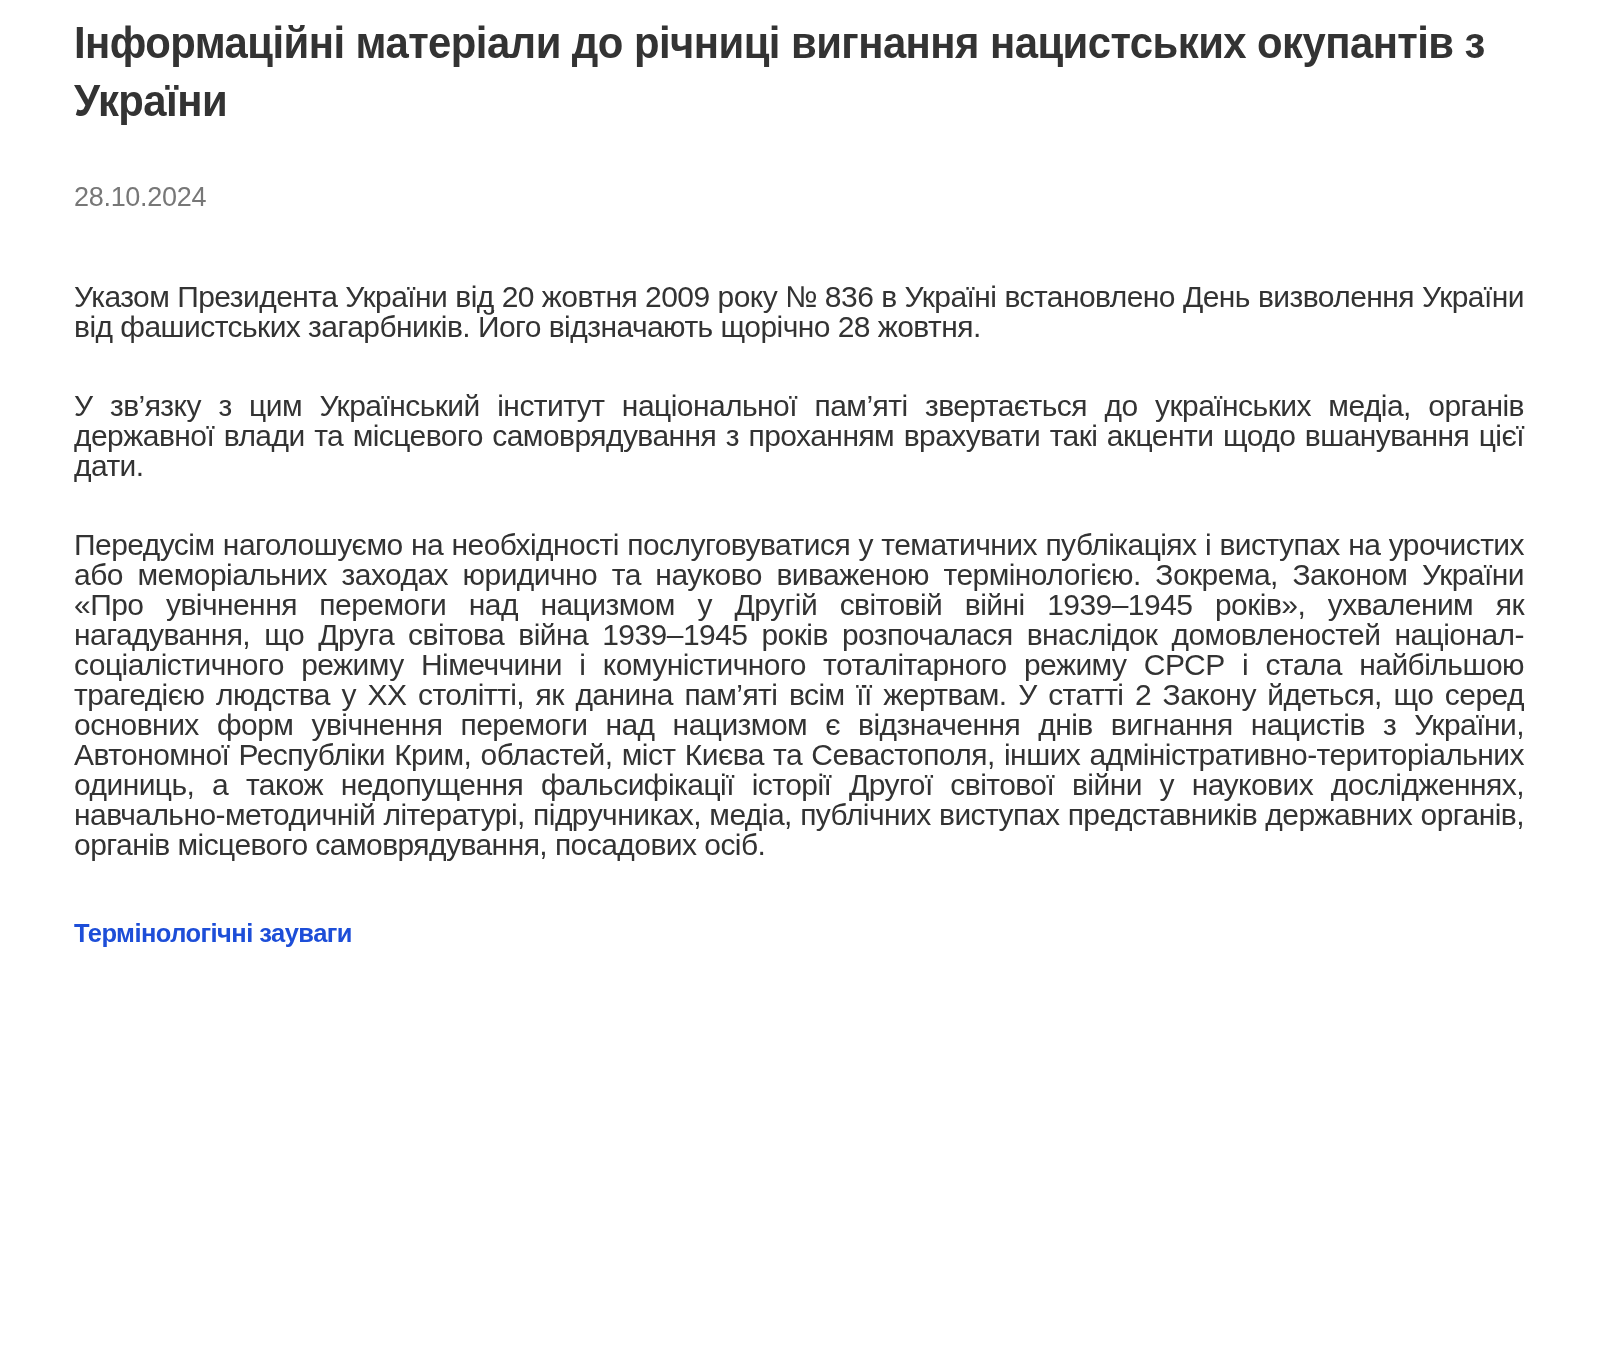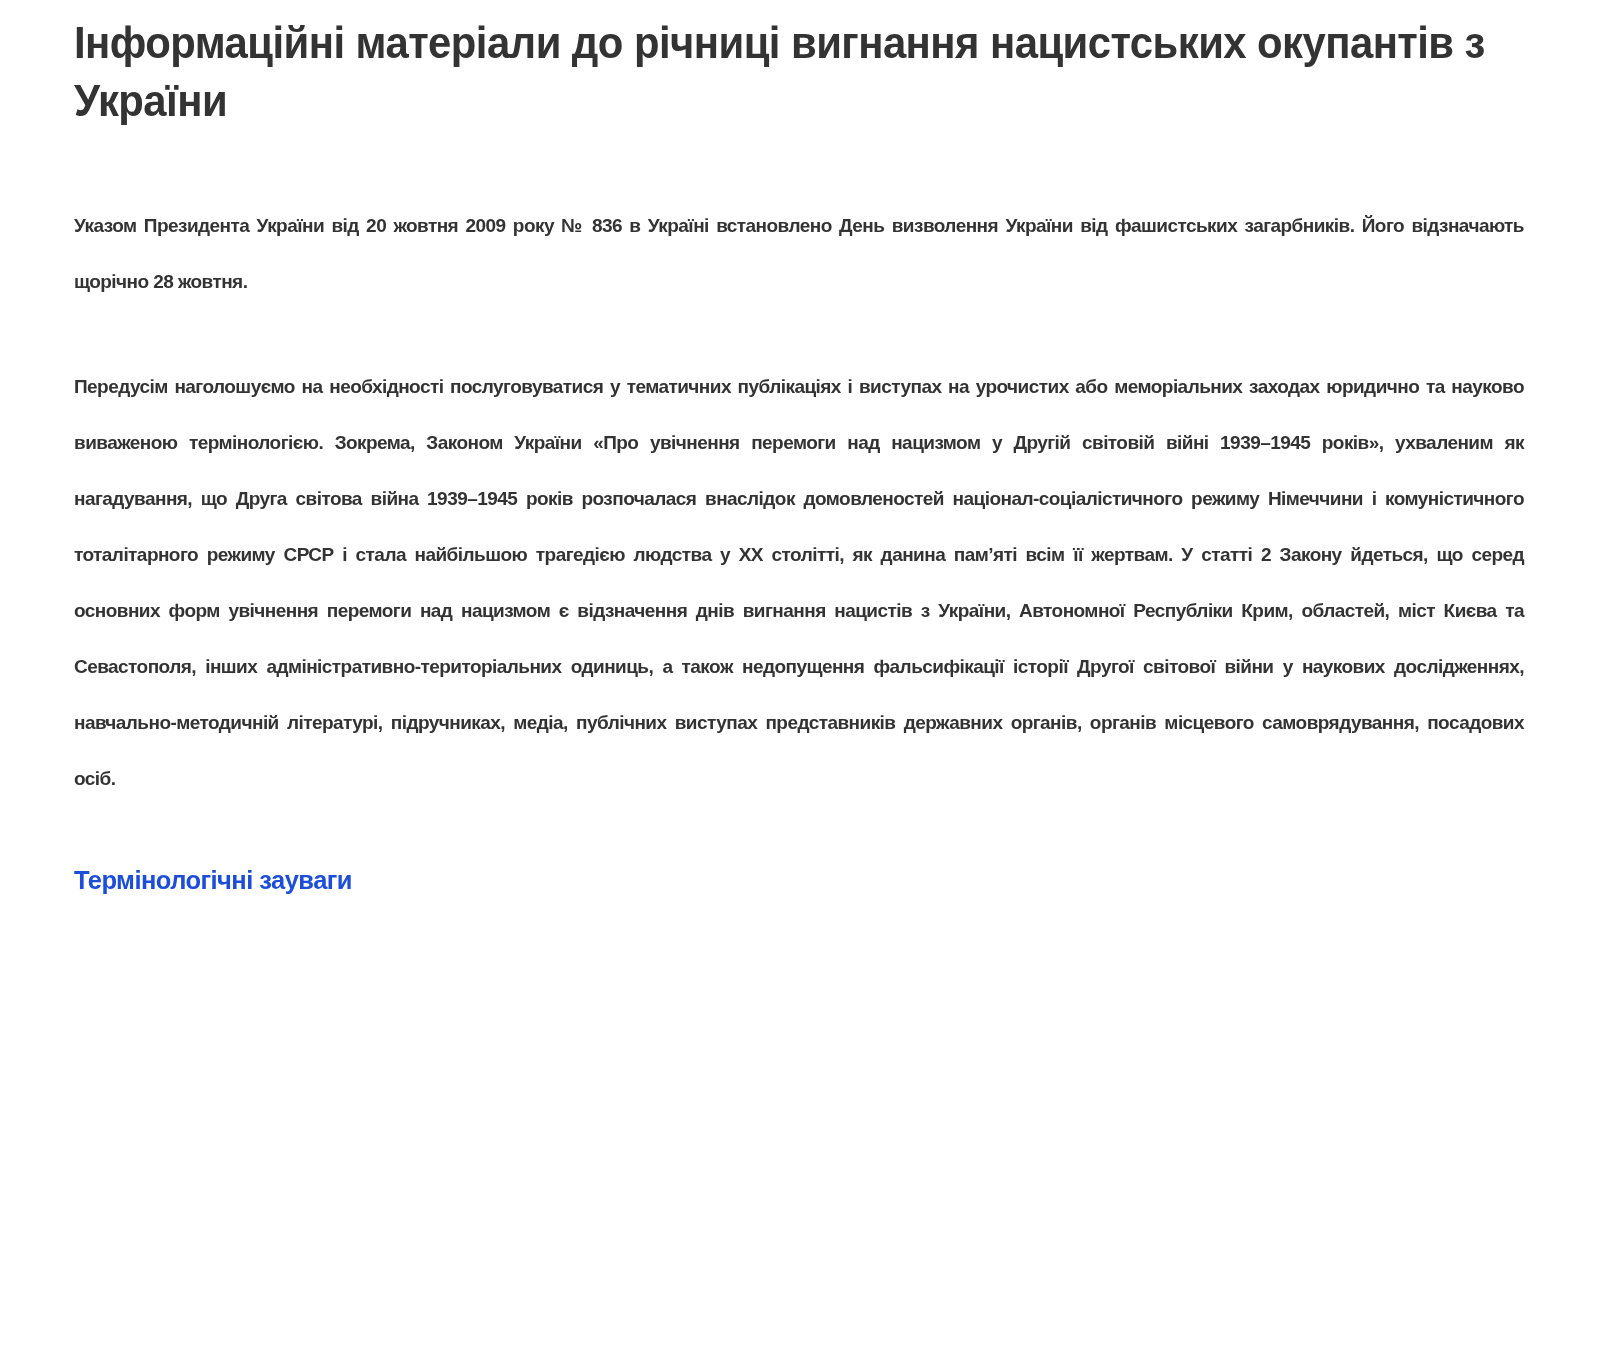--- a/index.html
+++ b/index.html
@@ -37,40 +37,42 @@
       line-height: 34px;
       color: #777777;
       font-weight: 400;
       letter-spacing: -0.3px;
     }
     .body {
       margin-top: 68px;
     }
     .para {
       margin: 0 0 49px 0;
-      font-size: 19px;
-      line-height: 56px;
-      font-weight: 700;
+      font-size: 30px;
+      line-height: 30px;
+      font-weight: 400;
       text-align: justify;
       color: #333333;
       letter-spacing: -0.55px;
       word-spacing: 0px;
     }
     .subheading {
       margin: 0;
       font-size: 25.5px;
       line-height: 49px;
       font-weight: 700;
       color: #1d4ed8;
       letter-spacing: -0.55px;
     }
   </style>
 </head>
 <body>
 
 <div class="article">
   <h1 class="title">Інформаційні матеріали до річниці вигнання нацистських окупантів з України</h1>
+  <div class="date">28.10.2024</div>
   <div class="body">
     <p class="para">Указом Президента України від 20 жовтня 2009 року №  836 в Україні встановлено День визволення України від фашистських загарбників. Його відзначають щорічно 28 жовтня.</p>
+    <p class="para">У зв’язку з цим Український інститут національної пам’яті звертається до українських медіа, органів державної влади та місцевого самоврядування з проханням врахувати такі акценти щодо вшанування цієї дати.</p>
     <p class="para">Передусім наголошуємо на необхідності послуговуватися у тематичних публікаціях і виступах на урочистих або меморіальних заходах юридично та науково виваженою термінологією. Зокрема, Законом України «Про увічнення перемоги над нацизмом у Другій світовій війні 1939–1945 років», ухваленим як нагадування, що Друга світова війна 1939–1945 років розпочалася внаслідок домовленостей націонал-соціалістичного режиму Німеччини і комуністичного тоталітарного режиму СРСР і стала найбільшою трагедією людства у ХХ столітті, як данина пам’яті всім її жертвам. У статті 2 Закону йдеться, що серед основних форм увічнення перемоги над нацизмом є відзначення днів вигнання нацистів з України, Автономної Республіки Крим, областей, міст Києва та Севастополя, інших адміністративно-територіальних одиниць, а також недопущення фальсифікації історії Другої світової війни у наукових дослідженнях, навчально-методичній літературі, підручниках, медіа, публічних виступах представників державних органів, органів місцевого самоврядування, посадових осіб.</p>
     <h2 class="subheading">Термінологічні зауваги</h2>
   </div>
 </div>
 
 </body></html>

